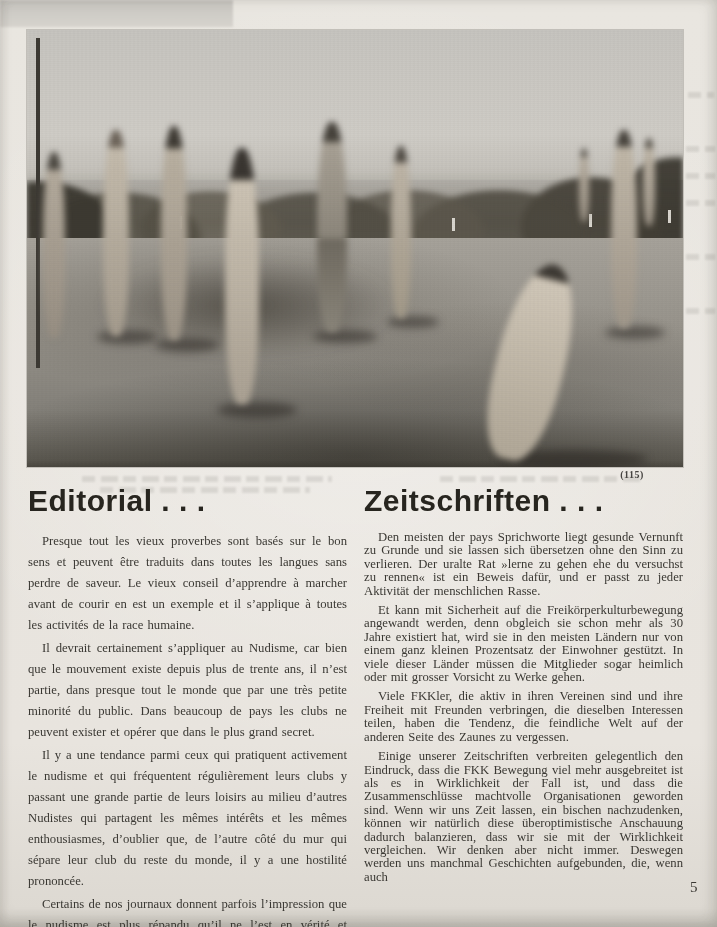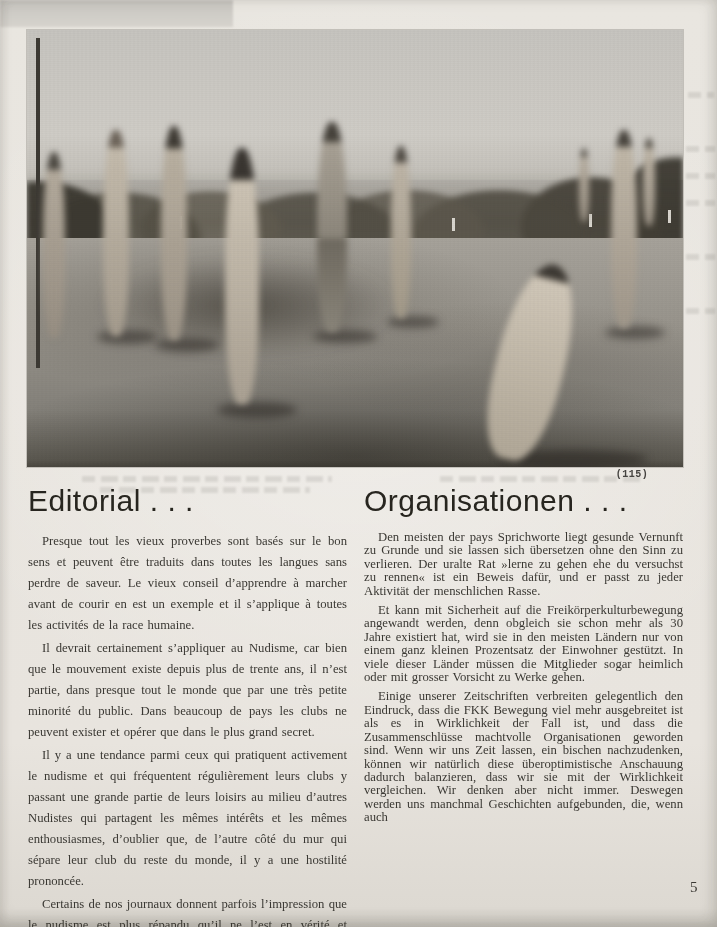--- a/index.html
+++ b/index.html
@@ -48,26 +48,26 @@
     background:radial-gradient(55% 55% at 45% 50%, rgba(52,48,41,.55), transparent 75%);}
   .ph-pole{position:absolute;left:9px;top:8px;width:4px;height:330px;background:#3c3933;filter:blur(.6px);}
   .post{position:absolute;width:3px;height:13px;background:#d9d6cf;filter:blur(.6px);}
   .figs{position:absolute;inset:0;filter:blur(3px);}
   .fig{position:absolute;border-radius:46% 46% 40% 40%;}
   .fshadow{position:absolute;border-radius:50%;background:rgba(35,32,27,.5);filter:blur(4px);}
   .ph-grain{position:absolute;inset:0;opacity:.5;mix-blend-mode:multiply;
     background:repeating-linear-gradient(0deg, rgba(255,255,255,.03) 0 1px, rgba(20,18,15,.03) 1px 2px),
                repeating-linear-gradient(90deg, rgba(255,255,255,.02) 0 2px, rgba(20,18,15,.02) 2px 4px);}
   .caption{position:absolute;left:598px;top:469px;width:68px;text-align:center;
-    font-size:10px;font-weight:bold;letter-spacing:.5px;color:#454340;font-family:Liberation Mono, monospace;}
+    font-size:10px;font-weight:bold;letter-spacing:.5px;color:#454340;}
   
   .columns{position:absolute;left:28px;top:484px;width:655px;display:flex;gap:17px;}
   .col{width:319px;}
   .col h1{
-    margin:0 0 13px 0;font-family:"Liberation Sans", sans-serif;font-weight:400;
+    margin:0 0 13px 0;font-family:"Liberation Sans", sans-serif;font-weight:700;
     font-size:30px;letter-spacing:.5px;color:#27251f;white-space:nowrap;
   }
   .col p{
     margin:0 0 2px 0;text-align:justify;text-indent:14px;
     font-size:12.7px;line-height:21px;color:#3a3833;
     word-spacing:1px;
   }
   .col.german p{line-height:13.4px;margin-bottom:6px;}
   .page-number{position:absolute;left:690px;top:879px;font-size:15px;color:#3a3833;}
 </style>
@@ -127,21 +127,22 @@
 
   <div class="columns">
     <section class="col french" lang="fr">
       <h1>Editorial . . .</h1>
       <p>Presque tout les vieux proverbes sont basés sur le bon sens et peuvent être traduits dans toutes les langues sans perdre de saveur. Le vieux conseil d’apprendre à marcher avant de courir en est un exemple et il s’applique à toutes les activités de la race humaine.</p>
       <p>Il devrait certainement s’appliquer au Nudisme, car bien que le mouvement existe depuis plus de trente ans, il n’est partie, dans presque tout le monde que par une très petite minorité du public. Dans beaucoup de pays les clubs ne peuvent exister et opérer que dans le plus grand secret.</p>
       <p>Il y a une tendance parmi ceux qui pratiquent activement le nudisme et qui fréquentent régulièrement leurs clubs y passant une grande partie de leurs loisirs au milieu d’autres Nudistes qui partagent les mêmes intérêts et les mêmes enthousiasmes, d’oublier que, de l’autre côté du mur qui sépare leur club du reste du monde, il y a une hostilité prononcée.</p>
       <p>Certains de nos journaux donnent parfois l’impression que le nudisme est plus répandu qu’il ne l’est en vérité et déclarent même que les »associations« ont une certaine puissance. Si nous nous arrêtons pour penser un peu, nous pouvons contrebalancer cet optimisme avec la réalité. Mais nous ne pensons pas souvent! Et ceci est la raison pour laquelle on nous fait passer des histoires, des articles et des</p>
     </section>
     <section class="col german" lang="de">
-      <h1>Organisationen . . .</h1>
+      <h1>Zeitschriften . . .</h1>
       <p>Den meisten der pays Sprichworte liegt gesunde Vernunft zu Grunde und sie lassen sich übersetzen ohne den Sinn zu verlieren. Der uralte Rat »lerne zu gehen ehe du versuchst zu rennen« ist ein Beweis dafür, und er passt zu jeder Aktivität der menschlichen Rasse.</p>
       <p>Et kann mit Sicherheit auf die Freikörperkulturbewegung angewandt werden, denn obgleich sie schon mehr als 30 Jahre existiert hat, wird sie in den meisten Ländern nur von einem ganz kleinen Prozentsatz der Einwohner gestützt. In viele dieser Länder müssen die Mitglieder sogar heimlich oder mit grosser Vorsicht zu Werke gehen.</p>
+      <p>Viele FKKler, die aktiv in ihren Vereinen sind und ihre Freiheit mit Freunden verbringen, die dieselben Interessen teilen, haben die Tendenz, die feindliche Welt auf der anderen Seite des Zaunes zu vergessen.</p>
       <p>Einige unserer Zeitschriften verbreiten gelegentlich den Eindruck, dass die FKK Bewegung viel mehr ausgebreitet ist als es in Wirklichkeit der Fall ist, und dass die Zusammenschlüsse machtvolle Organisationen geworden sind. Wenn wir uns Zeit lassen, ein bischen nachzudenken, können wir natürlich diese überoptimistische Anschauung dadurch balanzieren, dass wir sie mit der Wirklichkeit vergleichen. Wir denken aber nicht immer. Deswegen werden uns manchmal Geschichten aufgebunden, die, wenn auch</p>
     </section>
   </div>
 
   <div class="page-number">5</div>
 </div>
 
 </body></html>

